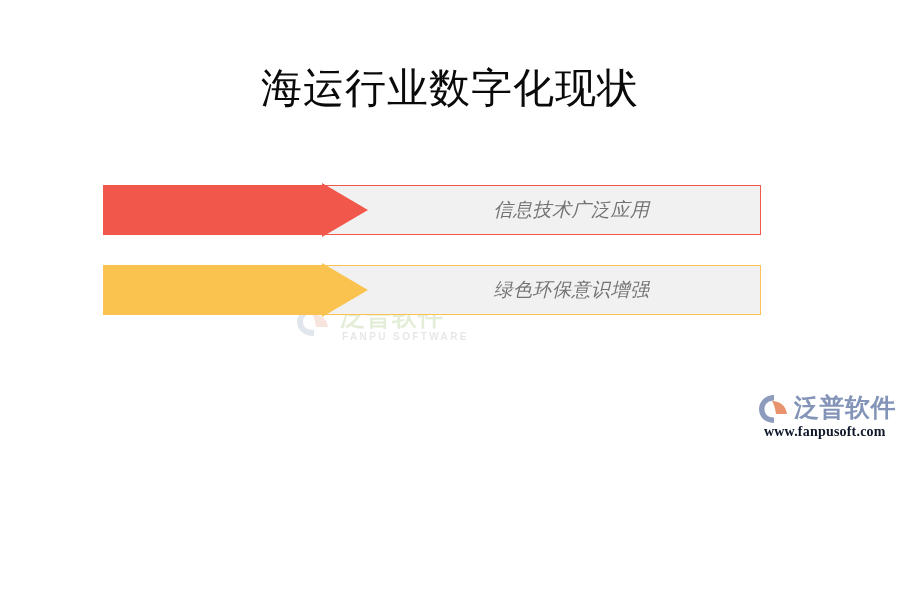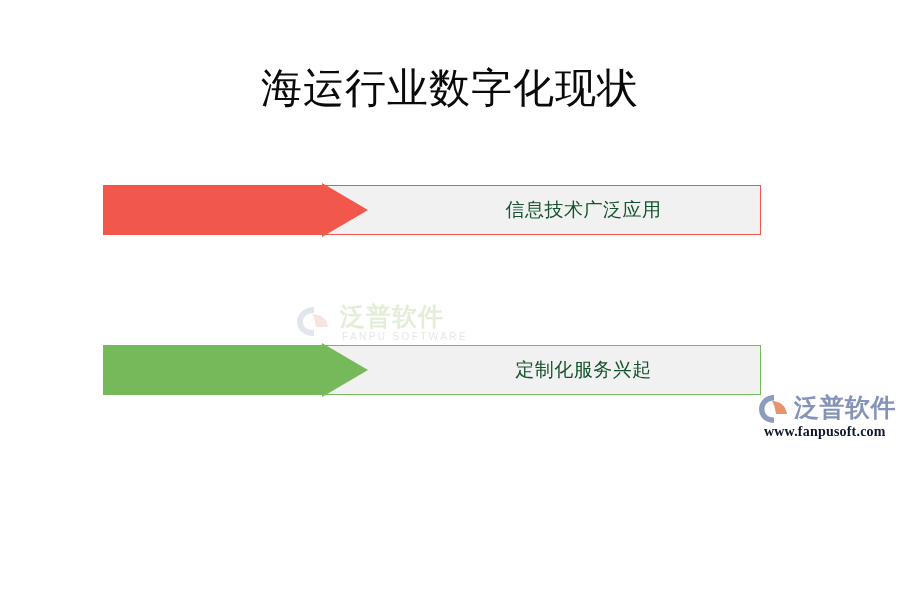--- a/index.html
+++ b/index.html
@@ -68,21 +68,21 @@
     letter-spacing: 1px;
     white-space: nowrap;
   }
   .wm-sub {
     position: absolute;
     left: 46px;
     top: 29px;
     font-family: "Liberation Sans", "DejaVu Sans", sans-serif;
     font-size: 10px;
     line-height: 12px;
-    font-weight: 400;
+    font-weight: 700;
     color: #d4d4d4;
     letter-spacing: 2.4px;
     white-space: nowrap;
   }
 
   
   .row {
     position: absolute;
     left: 0;
     top: 0;
@@ -109,35 +109,36 @@
     top: 5px;
     width: 439px;
     height: 50px;
     background: #f1f1f1;
     box-sizing: border-box;
     border: 1px solid #cccccc;
     z-index: 11;
   }
   .label-text {
     position: absolute;
-    left: 12px;
+    left: 0;
     top: 0;
     width: 100%;
     height: 100%;
     display: flex;
     align-items: center;
     justify-content: center;
     padding-left: 60px;
     box-sizing: border-box;
     font-family: "Liberation Serif", "DejaVu Serif", serif;
     font-size: 19px;
     line-height: 24px;
-    color: #14532d;
+    color: #737373;
     letter-spacing: 0.5px;
     white-space: nowrap;
+    font-style: italic;
   }
 
   
   .brand {
     position: absolute;
     right: 14px;
     bottom: 14px;
     width: 128px;
     height: 52px;
     z-index: 20;
@@ -199,33 +200,33 @@
     <div class="arrow">
       <svg viewBox="0 0 265 60" width="265" height="60" aria-hidden="true">
         <path d="M0 5 L0 55 L222 55 L222 55 L222 55 Z" fill="#f2574b"></path>
         <path d="M0 5 L219 5 L219 17 L182 17 L182 43 L219 43 L219 55 L0 55 Z" fill="#f2574b"></path>
         <path d="M219 3 L219 57 L265 30 Z" fill="#f2574b"></path>
         <rect x="0" y="17" width="225" height="26" fill="#f2574b"></rect>
       </svg>
     </div>
   </div>
 
-
-  <div class="row" style="top:340px;">
-    <div class="label-box" style="border-color:#76b95b;">
-      <div class="label-text">定制化服务兴起</div>
+  <div class="row" style="top:260px;">
+    <div class="label-box" style="border-color:#fac24e;">
+      <div class="label-text">绿色环保意识增强</div>
     </div>
     <div class="arrow">
       <svg viewBox="0 0 265 60" width="265" height="60" aria-hidden="true">
-        <path d="M0 5 L219 5 L219 17 L182 17 L182 43 L219 43 L219 55 L0 55 Z" fill="#76b95b"></path>
-        <path d="M219 3 L219 57 L265 30 Z" fill="#76b95b"></path>
-        <rect x="0" y="17" width="225" height="26" fill="#76b95b"></rect>
-      </svg>
-    </div>
-  </div>
+        <path d="M0 5 L219 5 L219 17 L182 17 L182 43 L219 43 L219 55 L0 55 Z" fill="#fac24e"></path>
+        <path d="M219 3 L219 57 L265 30 Z" fill="#fac24e"></path>
+        <rect x="0" y="17" width="225" height="26" fill="#fac24e"></rect>
+      </svg>
+    </div>
+  </div>
+
 
 
   <div class="brand">
     <span class="brand-mark">
       <svg viewBox="0 0 34 30" width="34" height="30" aria-hidden="true">
         <path d="M16 1 C7 1 1 8 1 15 C1 23 7 29 16 29 L16 23.5 C10 23.5 6.5 20 6.5 15 C6.5 10 10.5 6.5 16 6.5 Z" fill="#8d9cbd"></path>
         <path d="M14 7 C22 7 28 12 29 20 L18 20 C17.2 14.5 16 10 14 7 Z" fill="#e8936d"></path>
       </svg>
     </span>
     <span class="brand-name">泛普软件</span>

